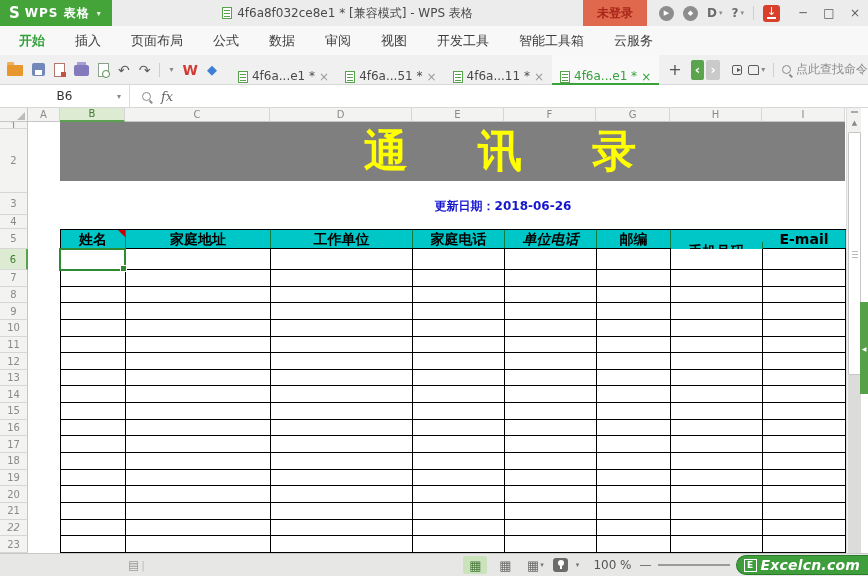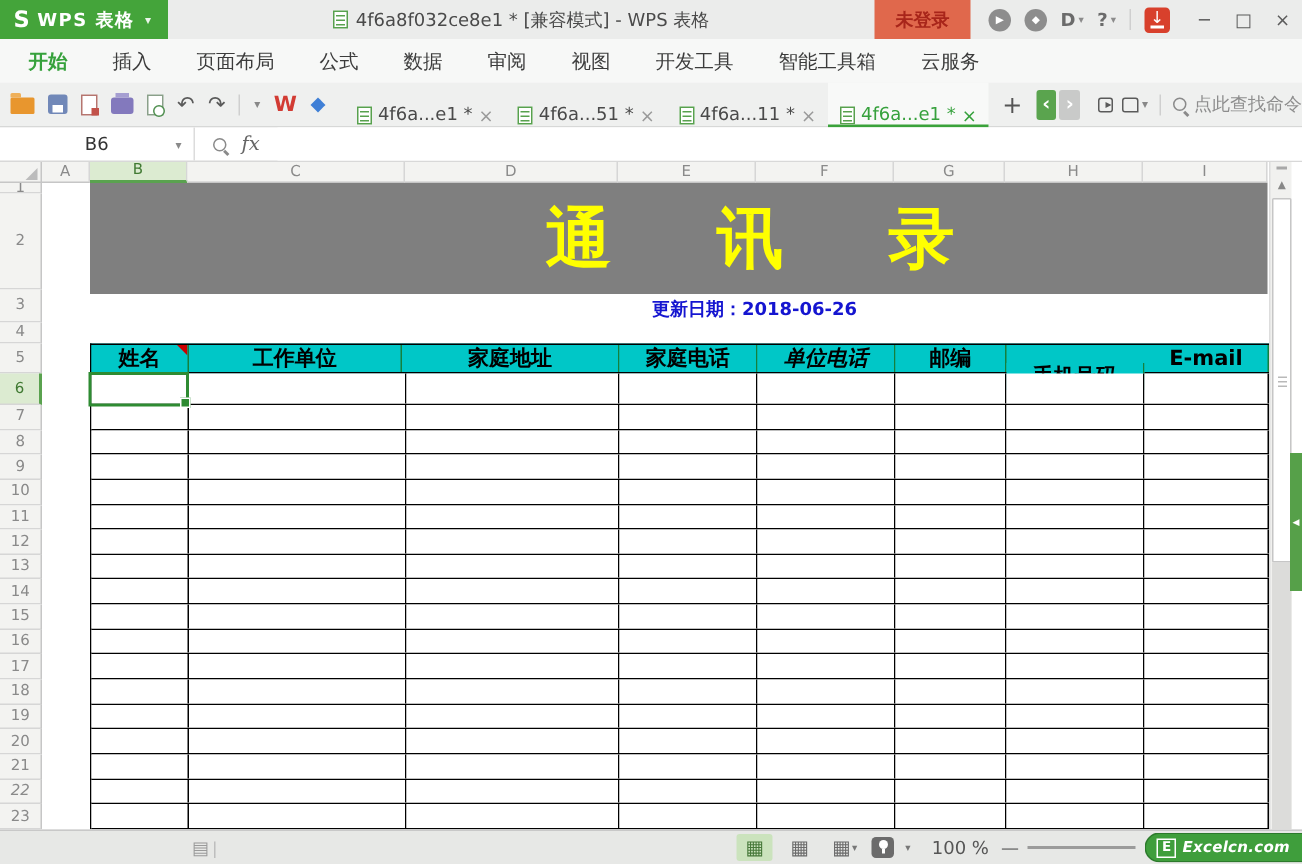--- a/index.html
+++ b/index.html
@@ -81,21 +81,21 @@
   .sheet { position:absolute; left:0; top:108px; width:868px; height:445px; background:#fff; overflow:hidden; }
   .col-headers { position:absolute; left:0; top:0; height:14px; display:flex; }
   .corner { width:28px; height:14px; background:#f3f3f1; border-right:1px solid #c6c6c6; border-bottom:1px solid #c6c6c6; position:relative; }
   .corner:before { content:""; position:absolute; right:2px; bottom:1px; border-left:8px solid transparent; border-bottom:8px solid #bcbcbc; }
   .col-hdr { height:14px; background:#f3f3f1; border-right:1px solid #d6d6d6; border-bottom:1px solid #c6c6c6; font-size:10px; color:#8a8a8a; text-align:center; line-height:13px; cursor:pointer; }
   .col-hdr.sel { background:#dcebd1; color:#417a33; border-bottom:2px solid #5aa24f; line-height:11px; }
   .row-headers { position:absolute; left:0; top:14px; width:28px; }
   .row-hdr { width:28px; background:#f3f3f1; border-right:1px solid #c6c6c6; border-bottom:1px solid #d6d6d6; font-size:10px; color:#8a8a8a; display:flex; align-items:center; justify-content:center; overflow:hidden; cursor:pointer; }
   .row-hdr.sel { background:#dcebd1; color:#417a33; border-right:2px solid #5aa24f; }
 
-  .banner { position:absolute; left:60px; top:14px; width:785px; height:74px; background:#7f7f7f; display:flex; align-items:center; justify-content:center; }
+  .banner { position:absolute; left:60px; top:14px; width:785px; height:59px; background:#7f7f7f; display:flex; align-items:center; justify-content:center; }
   .banner-title { color:#ffff00; font-size:44px; font-weight:bold; word-spacing:55px; margin-left:95px; white-space:nowrap; }
   .date-row { position:absolute; left:412px; top:87px; width:182px; height:22px; display:flex; align-items:center; justify-content:center; font-size:12px; font-weight:bold; color:#1515d0; white-space:nowrap; }
 
   .table-head { position:absolute; left:60px; top:121px; height:20px; display:flex; border:1px solid #000; border-right:none; background:#00c7c7; }
   .th-cell { height:18px; border-right:1px solid #15803d; background:#00c7c7; color:#000; font-size:14px; font-weight:bold; text-align:center; line-height:18px; position:relative; overflow:hidden; white-space:nowrap; }
   .th-cell.has-comment:after { content:""; position:absolute; right:0; top:0; border-left:7px solid transparent; border-top:7px solid #cc0000; }
   .grid-body { position:absolute; left:60px; top:141px; border-left:1px solid #000; }
   .g-row { display:flex; border-bottom:1px solid #000; }
   .g-cell { border-right:1px solid #000; background:#fff; height:100%; cursor:cell; }
   .cell-sel { position:absolute; left:59px; top:140px; width:67px; height:23px; border:2px solid #2e8b32; z-index:5; pointer-events:none; }
@@ -119,21 +119,21 @@
   .view-btn.active { background:#cbe3bd; color:#47793a; }
   .view-btn .caret { font-size:7px; color:#777; }
   .lamp-btn { width:15px; height:14px; background:#6b6b6b; border-radius:3px; position:relative; margin-right:3px; cursor:pointer; }
   .lamp-btn:before { content:""; position:absolute; left:4.5px; top:2px; width:6px; height:6px; border-radius:50%; background:#fff; }
   .lamp-btn:after { content:""; position:absolute; left:6.5px; top:8px; width:2px; height:3px; background:#fff; }
   .zoom-label { font-size:12px; color:#555; margin:0 8px 0 10px; white-space:nowrap; }
   .zoom-minus { font-size:12px; color:#666; cursor:pointer; }
   .zoom-slider { width:72px; height:2px; background:#9b9b9b; margin:0 0 0 6px; cursor:pointer; }
   .brand { height:20px; display:flex; align-items:center; gap:4px; background:#3f9e3c; border:1px solid #2c7a2c; border-right:none; border-radius:10px 0 0 10px; padding:0 8px 0 7px; margin-left:6px; }
   .brand .e-box { width:13px; height:13px; border:1.5px solid #fff; color:#fff; font-size:9px; font-weight:bold; display:flex; align-items:center; justify-content:center; }
-  .brand .b-text { color:#fff; font-weight:bold; font-style:italic; font-size:10px; letter-spacing:.2px; white-space:nowrap; }
+  .brand .b-text { color:#fff; font-weight:bold; font-style:italic; font-size:14px; letter-spacing:.2px; white-space:nowrap; }
 </style>
 </head>
 <body>
 
 <div class="app">
 
   <div class="titlebar">
     <div class="logo">
       <span class="s-mark">S</span>
       <span class="logo-text">WPS 表格</span>
@@ -283,22 +283,22 @@
     <div class="banner">
       <span class="banner-title">通 讯 录</span>
     </div>
     <div class="date-row">
       <span>更新日期：</span>
       <span>2018-06-26</span>
     </div>
 
     <div class="table-head">
         <div class="th-cell has-comment" style="width: 65px;">姓名</div>
+        <div class="th-cell" style="width: 145px;">家庭地址</div>
         <div class="th-cell" style="width: 142px;">工作单位</div>
-        <div class="th-cell" style="width: 145px;">家庭地址</div>
         <div class="th-cell" style="width: 92px;">家庭电话</div>
         <div class="th-cell" style="width: 92px; font-style: italic;">单位电话</div>
         <div class="th-cell" style="width: 74px;">邮编</div>
         <div class="th-cell" style="width: 92px; margin-top: 12px;">手机号码</div>
         <div class="th-cell" style="width: 83px;">E-mail</div>
       </div>
     <div class="grid-body">
         <div class="g-row" style="height: 21px;">
           <div class="g-cell" style="width: 65px;"></div>
           <div class="g-cell" style="width: 145px;"></div>

